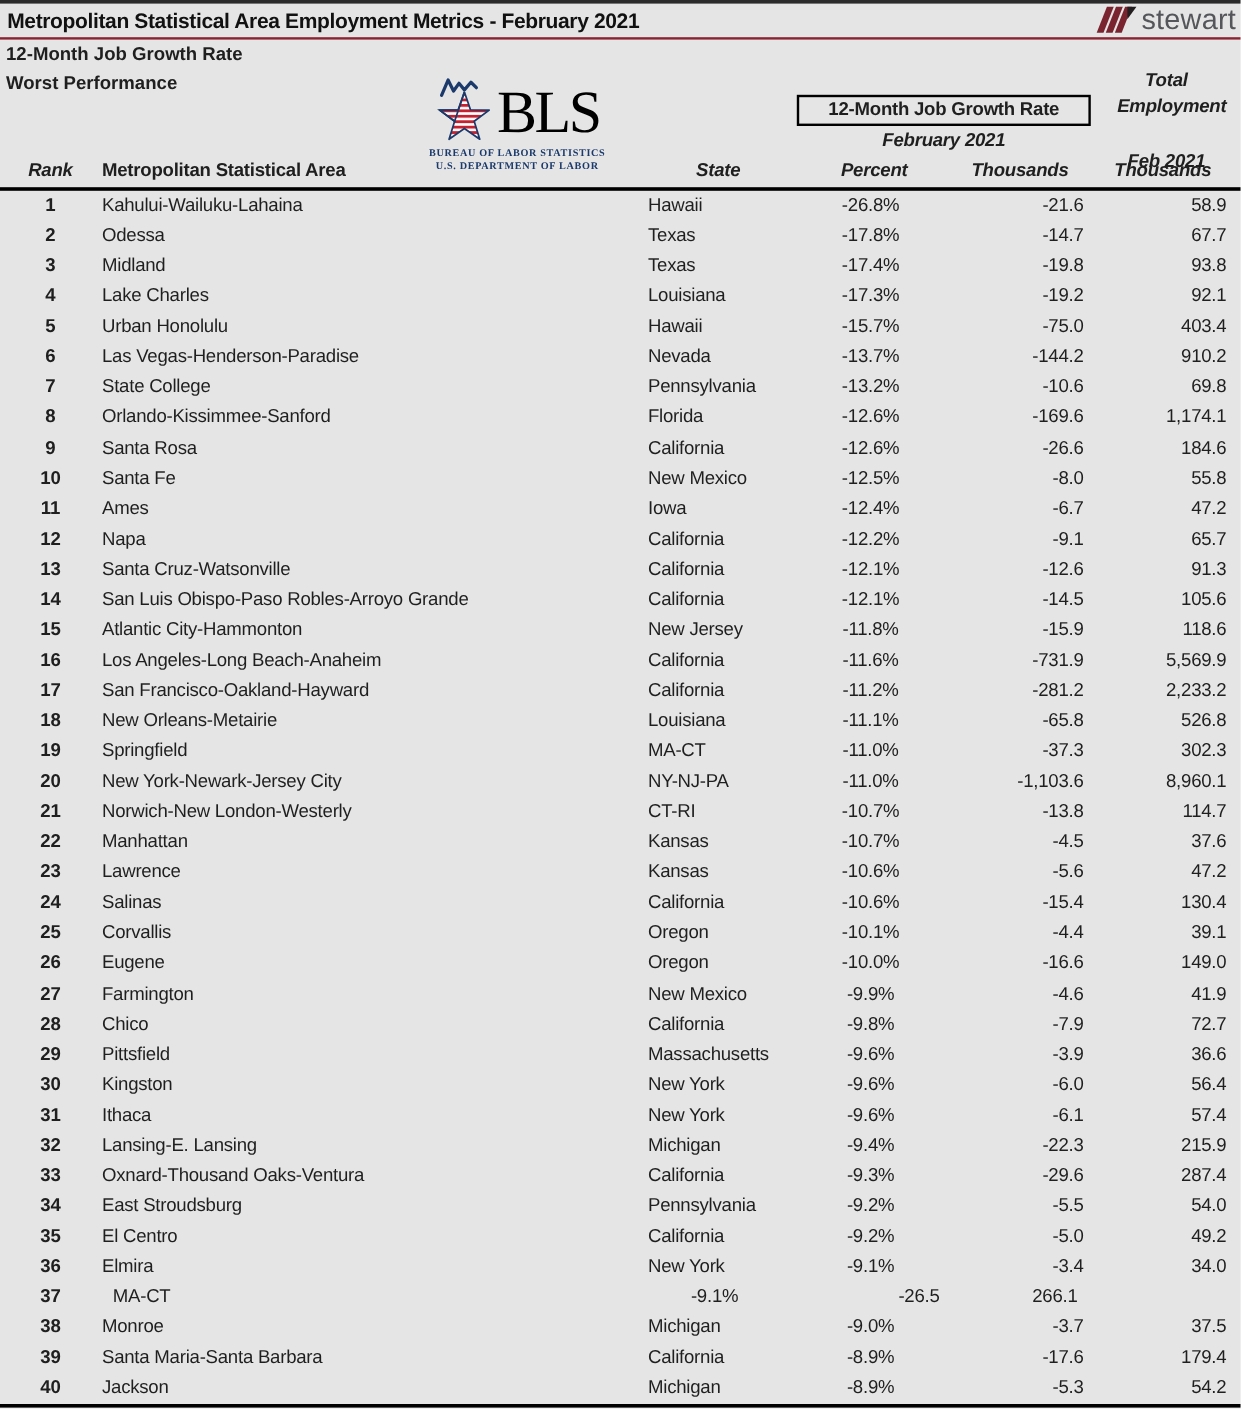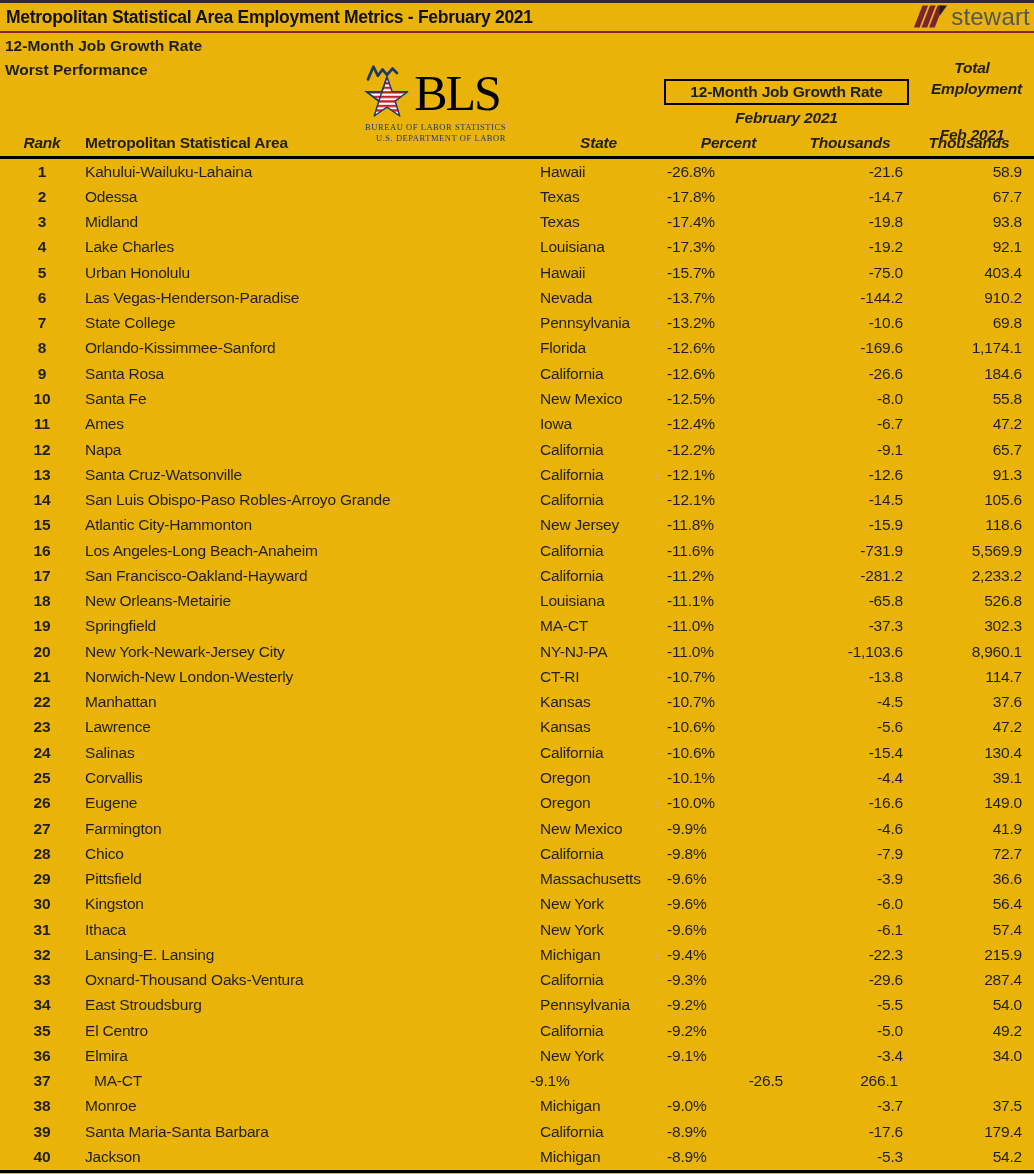--- a/index.html
+++ b/index.html
@@ -1,35 +1,35 @@
 <!DOCTYPE html>
 <html><head>
 <meta charset="utf-8">
 <style>
   html,body { margin:0; padding:0; background:#ffffff; }
   .page {
-    position:relative; width:1034px; height:1174px; background:#eab308;
+    position:relative; width:1034px; height:1174px; background:#e5e5e5;
     font-family:"Liberation Sans", sans-serif; color:#1f1f1f; overflow:hidden;
   }
   .top-border { position:absolute; top:0; left:0; width:100%; height:3px; background:#2b2b2b; }
   .page-title {
     position:absolute; top:7px; left:6px; font-size:17.5px; font-weight:bold;
     letter-spacing:-0.3px; color:#111;
   }
   .stewart { position:absolute; top:4px; right:4px; display:flex; align-items:center; gap:3px; }
   .stewart-text { font-size:24px; color:#55565a; letter-spacing:0.2px; line-height:1; }
   .maroon-rule { position:absolute; top:31px; left:0; width:100%; height:2px; background:#8a2433; }
   .subtitle-1 { position:absolute; top:37px; left:5px; font-size:15.5px; font-weight:bold; }
   .subtitle-2 { position:absolute; top:61px; left:5px; font-size:15.5px; font-weight:bold; }
 
   
   .bls { position:absolute; left:356px; top:64px; width:150px; text-align:center; }
   .bls-row { display:flex; align-items:center; justify-content:center; gap:2px; height:58px; }
   .bls-acronym { font-family:"Liberation Serif", serif; font-size:50px; line-height:0.85; color:#000; letter-spacing:-2px; }
-  .bls-sub { font-family:"Liberation Serif", serif; font-size:8.5px; font-weight:normal; color:#1b3a6b; letter-spacing:0.55px; line-height:1.25; white-space:nowrap;text-align:right; }
+  .bls-sub { font-family:"Liberation Serif", serif; font-size:8.5px; font-weight:bold; color:#1b3a6b; letter-spacing:0.55px; line-height:1.25; white-space:nowrap; }
 
   
   .hdr { position:absolute; font-size:15.5px; font-weight:bold; letter-spacing:-0.2px; }
   .hdr.center { text-align:center;font-style:italic; }
   .hdr.italic { font-style:italic; }
   .hdr-total      { left:910px; width:124px; top:59px; }
   .hdr-employment { left:910px; width:133px; top:80px; }
   .hdr-feb-total  { left:910px; width:124px; top:126px; }
   .growth-box {
     position:absolute; left:664px; top:79px; width:241px; height:22px;
@@ -49,21 +49,21 @@
 
   
   .tbody { position:absolute; top:159px; left:0; width:1034px; }
   .trow {
     display:grid; grid-template-columns:84px 446px 137px 123px 120px 124px;
     height:25.28px; align-items:center; font-size:15.5px; letter-spacing:-0.2px;
   }
   .c-rank  { text-align:center; font-weight:bold; }
   .c-msa   { padding-left:1px; }
   .c-state { padding-left:10px; }
-  .c-pct   { text-align:left; padding-right:6px; }
+  .c-pct   { text-align:center; padding-right:6px; }
   .c-th    { text-align:right; padding-right:7px; }
   .c-tot   { text-align:right; padding-right:12px; }
 </style>
 </head>
 <body>
 
 <div class="page">
   <div class="top-border"></div>
 
   <div class="page-title">Metropolitan Statistical Area Employment Metrics - February 2021</div>

